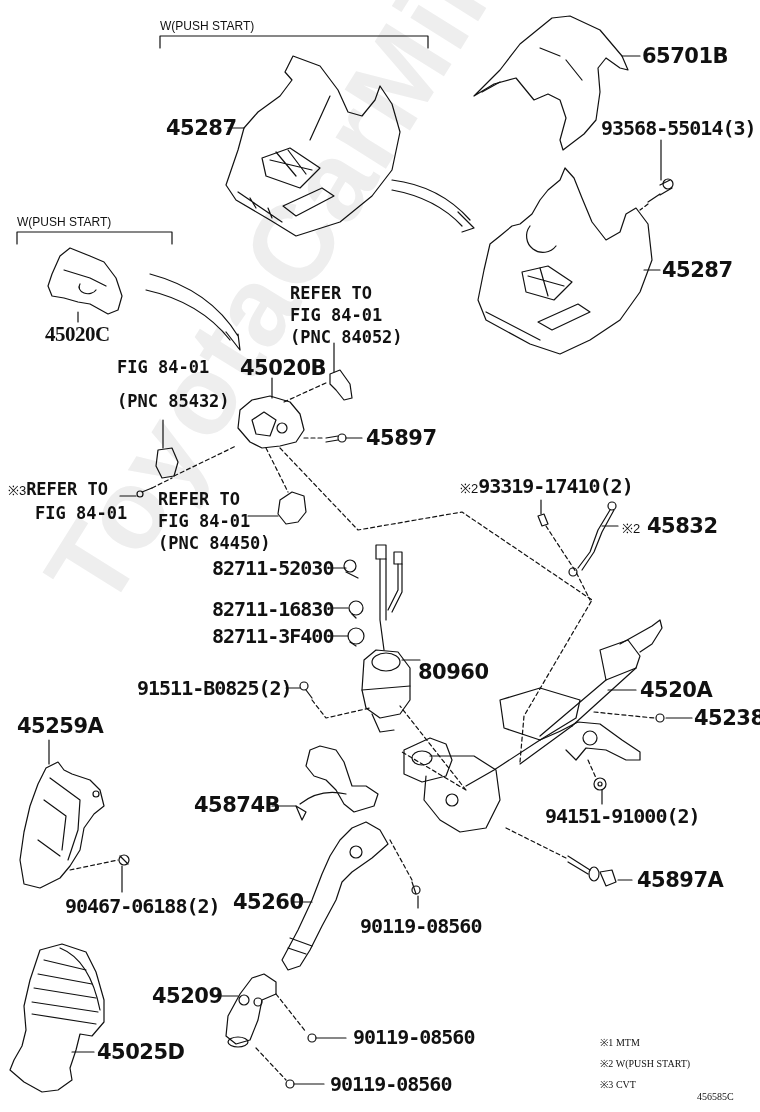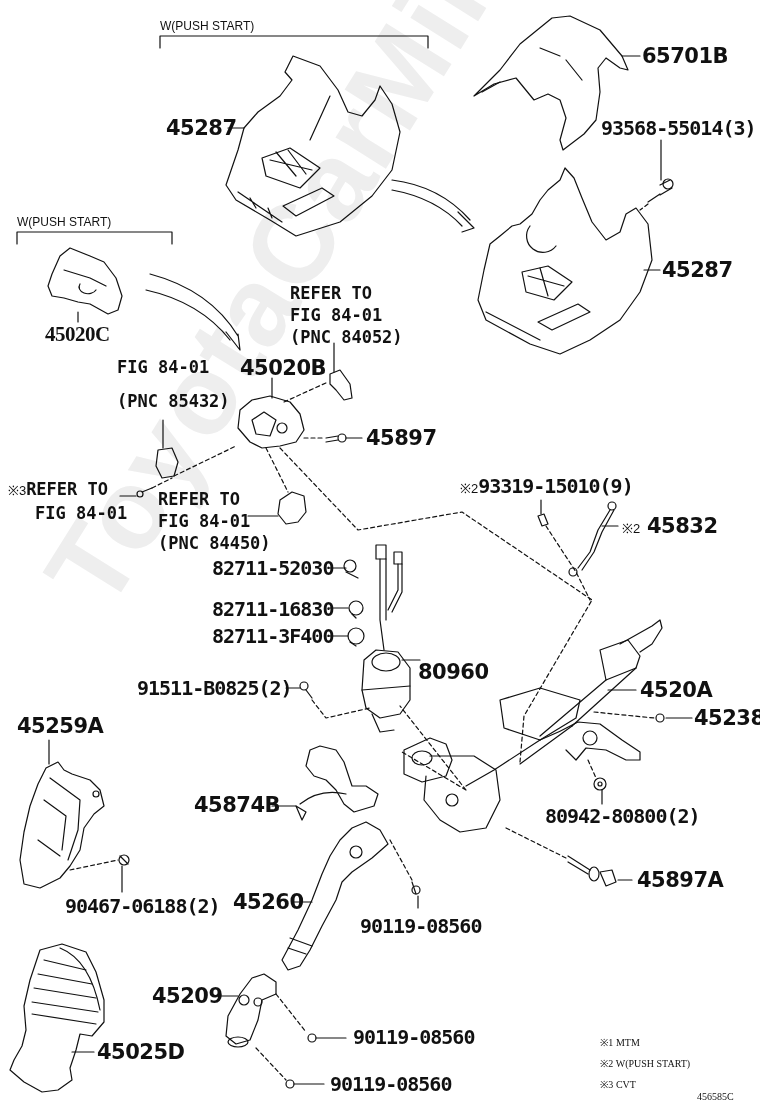--- a/index.html
+++ b/index.html
@@ -270,33 +270,33 @@
 <div class="lbl ref" style="left:8px;top:478px;">
   <div><span class="mk">※3</span><span>REFER TO</span></div>
   <div style="padding-left:27px;">FIG 84-01</div>
 </div>
 <div class="lbl ref" style="left:158px;top:488px;">
   <div>REFER TO</div>
   <div>FIG 84-01</div>
   <div class="pnc">(PNC 84450)</div>
 </div>
 
-<div class="lbl" style="left:460px;top:476px;"><span class="mk">※2</span><span>93319-15010(9)</span></div>
+<div class="lbl" style="left:460px;top:476px;"><span class="mk">※2</span><span>93319-17410(2)</span></div>
 <div class="lbl big" style="left:622px;top:516px;"><span class="mk">※2</span> <span>45832</span></div>
 
 <div class="lbl" style="left:212px;top:558px;text-align:center;">82711-52030</div>
 <div class="lbl" style="left:212px;top:599px;">82711-16830</div>
 <div class="lbl" style="left:212px;top:626px;">82711-3F400</div>
 <div class="lbl big" style="left:418px;top:650px;margin-top:12px;">80960</div>
 <div class="lbl" style="left:137px;top:678px;">91511-B0825(2)</div>
 <div class="lbl big" style="left:640px;top:680px;">4520A</div>
 <div class="lbl big" style="left:694px;top:708px;">45238</div>
 <div class="lbl big" style="left:17px;top:716px;">45259A</div>
 <div class="lbl big" style="left:194px;top:795px;">45874B</div>
-<div class="lbl" style="left:545px;top:806px;">80942-80800(2)</div>
+<div class="lbl" style="left:545px;top:806px;">94151-91000(2)</div>
 <div class="lbl big" style="left:637px;top:870px;">45897A</div>
 <div class="lbl" style="left:65px;top:896px;">90467-06188(2)</div>
 <div class="lbl big" style="left:233px;top:892px;">45260</div>
 <div class="lbl" style="left:360px;top:916px;">90119-08560</div>
 <div class="lbl big" style="left:152px;top:986px;">45209</div>
 <div class="lbl" style="left:353px;top:1027px;">90119-08560</div>
 <div class="lbl big" style="left:97px;top:1042px;">45025D</div>
 <div class="lbl" style="left:330px;top:1074px;">90119-08560</div>
 
 <div class="note" style="left:600px;top:1032px;">

